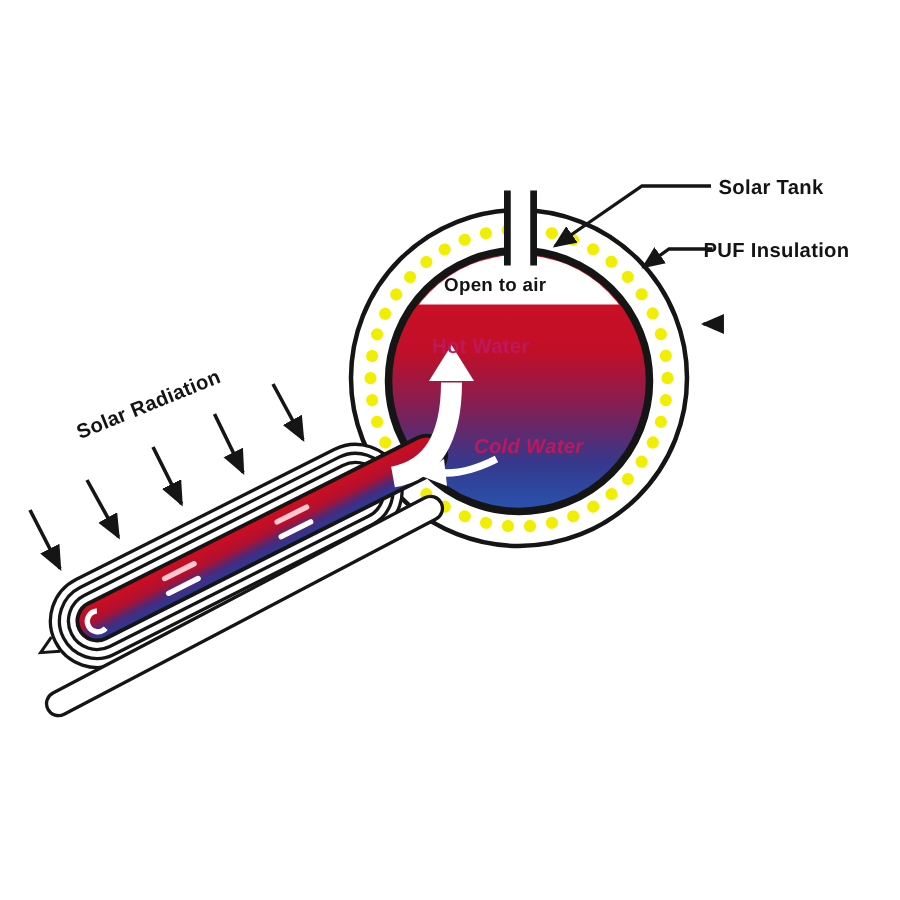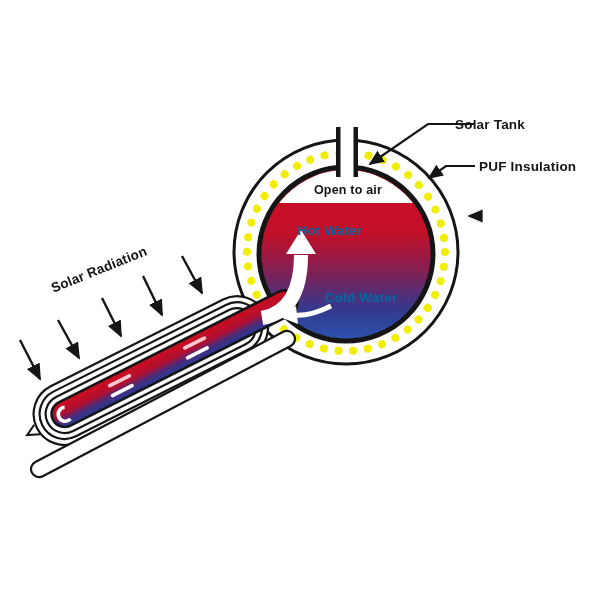--- a/index.html
+++ b/index.html
@@ -6,22 +6,22 @@
   .canvas {
     position:relative; width:600px; height:600px; background:#ffffff;
     overflow:hidden; font-family:"Liberation Sans", sans-serif;
   }
   svg.layer { position:absolute; left:0; top:0; }
   .lbl {
     position:absolute; font-weight:bold; font-size:13.5px; color:#141414;
     white-space:nowrap; letter-spacing:0.2px;
   }
   .lbl.small { font-size:12.5px; }
-  .lbl.white { color:#0369a1; }
-  .lbl.center { text-align:center; }
+  .lbl.white { color:#be185d; }
+  .lbl.center { }
   .rot-radiation { transform:rotate(-22deg); transform-origin:center; }
 </style>
 </head>
 <body>
 
 <div class="canvas">
 
   <svg class="layer" width="600" height="600" viewBox="0 0 600 600">
     <defs>
       <marker id="mb" markerWidth="9" markerHeight="8" refX="6.2" refY="3" orient="auto" markerUnits="strokeWidth">
@@ -103,21 +103,21 @@
       <path d="M476,216 L469,216" marker-end="url(#mb)"></path>
     </g>
   </svg>
 
   <div class="lbl rot-radiation" style="left:48px; top:262px;">Solar Radiation</div>
 
   <div class="lbl small center" style="left:296px; top:183px; width:104px;">Open to air</div>
 
   <div class="lbl white center" style="left:288px; top:223px; width:84px;">Hot Water</div>
 
-  <div class="lbl white center" style="left:316px; top:290px; width:90px;">Cold Water</div>
+  <div class="lbl white center" style="left:316px; top:290px; width:90px;font-style:italic;">Cold Water</div>
 
-  <div class="lbl" style="left:455px; top:117px;">Solar Tank</div>
+  <div class="lbl" style="left:479px; top:117px;">Solar Tank</div>
 
-  <div class="lbl" style="left:479px; top:159px;">PUF Insulation</div>
+  <div class="lbl" style="left:469px; top:159px;">PUF Insulation</div>
 
 
 
 </div>
 
 </body></html>

